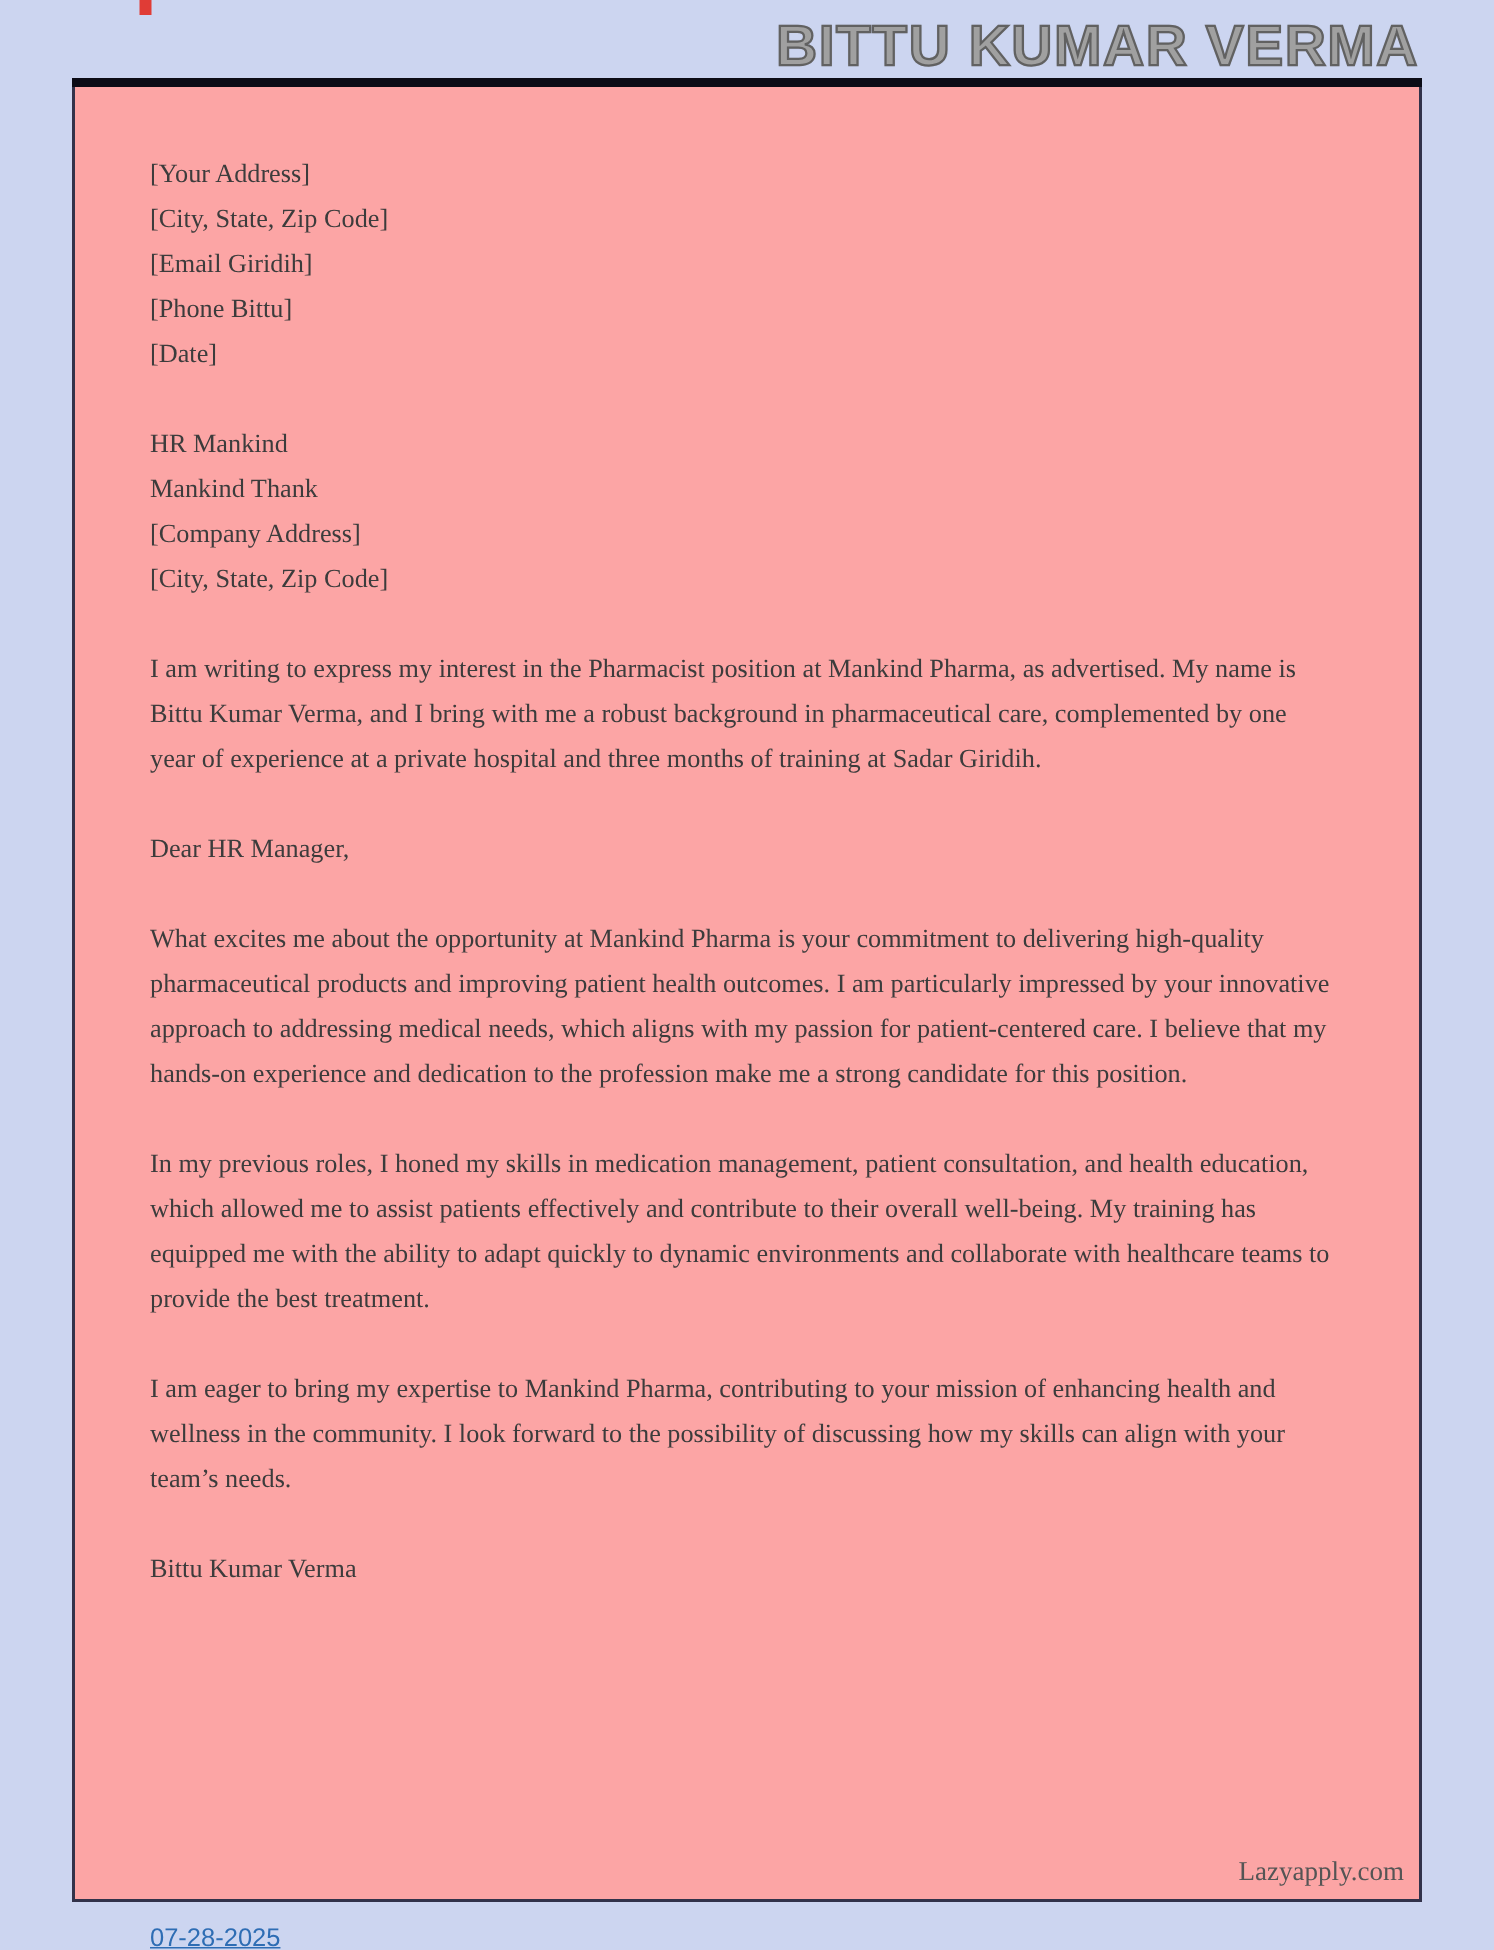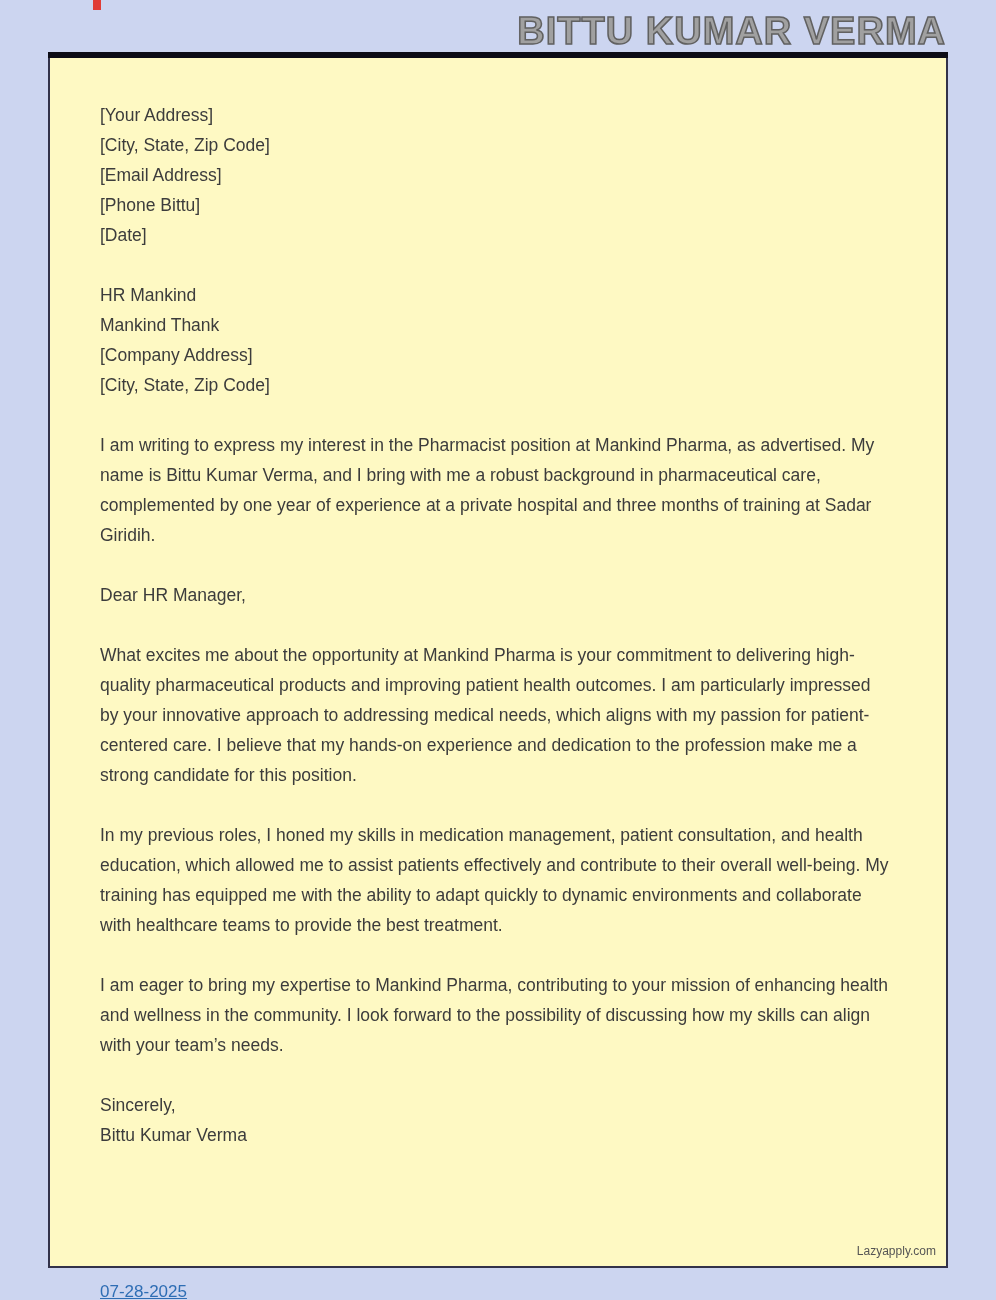--- a/index.html
+++ b/index.html
@@ -35,39 +35,40 @@
     position: absolute;
     left: 48px; right: 48px; top: 52px;
     height: 6px;
     background: #0c0c16;
   }
 
   .page {
     position: absolute;
     left: 48px; right: 48px;
     top: 58px; bottom: 32px;
-    background: #fef9c3;
+    background: #fca5a5;
     border: 2px solid #32324a;
     border-top: none;
+    font-family: Liberation Serif, serif;
   }
 
   .content {
     padding: 42px 56px 0 50px;
     font-size: 17.5px;
     line-height: 30px;
     color: #3c3c3c;
   }
 
   .block { margin-bottom: 30px; }
   .block p { margin: 0; }
 
   .watermark {
     position: absolute;
     right: 10px; bottom: 8px;
-    font-size: 12px;
+    font-size: 18px;
     color: #555555;
     margin-top: 48px;
   }
 
   .date-link {
     position: absolute;
     left: 100px; top: 1282px;
     font-size: 17px;
     color: #2e6db4;
     text-decoration: underline;
@@ -84,21 +85,21 @@
   <div class="header-name">BITTU KUMAR VERMA</div>
 
   <div class="header-rule"></div>
 
   <div class="page">
     <div class="content">
 
       <div class="block">
         <p>[Your Address]</p>
         <p>[City, State, Zip Code]</p>
-        <p>[Email Address]</p>
+        <p>[Email Giridih]</p>
         <p>[Phone Bittu]</p>
         <p>[Date]</p>
       </div>
 
       <div class="block">
         <p>HR Mankind</p>
         <p>Mankind Thank</p>
         <p>[Company Address]</p>
         <p>[City, State, Zip Code]</p>
       </div>
@@ -118,21 +119,20 @@
       <div class="block">
         <p>In my previous roles, I honed my skills in medication management, patient consultation, and health education, which allowed me to assist patients effectively and contribute to their overall well-being. My training has equipped me with the ability to adapt quickly to dynamic environments and collaborate with healthcare teams to provide the best treatment.</p>
       </div>
 
       <div class="block">
         <p>I am eager to bring my expertise to Mankind Pharma, contributing to your mission of enhancing health and wellness in the community. I look forward to the possibility of discussing how my skills can align with your team’s needs.</p>
       </div>
 
 
       <div class="block">
-        <p>Sincerely,</p>
         <p>Bittu Kumar Verma</p>
       </div>
 
     </div>
 
     <div class="watermark">Lazyapply.com</div>
   </div>
 
   <a class="date-link">07-28-2025</a>
 

